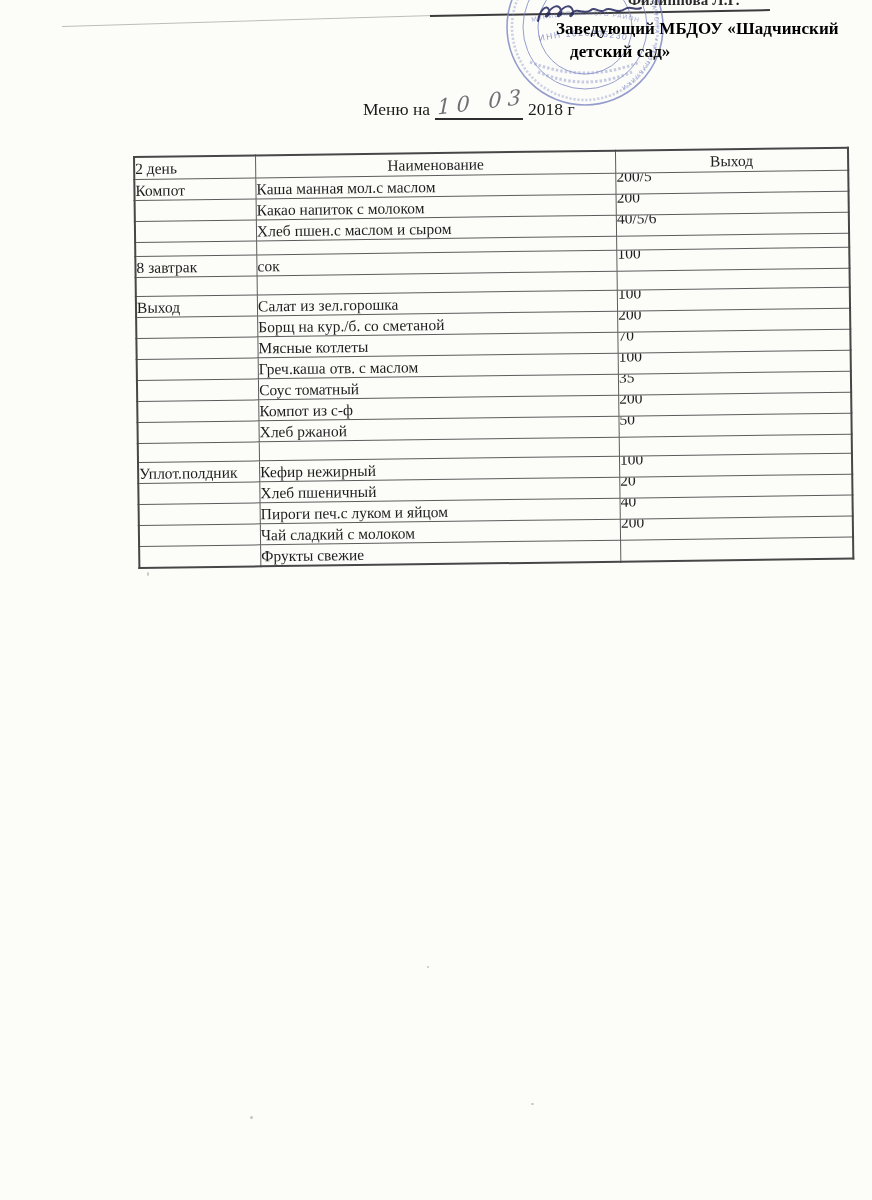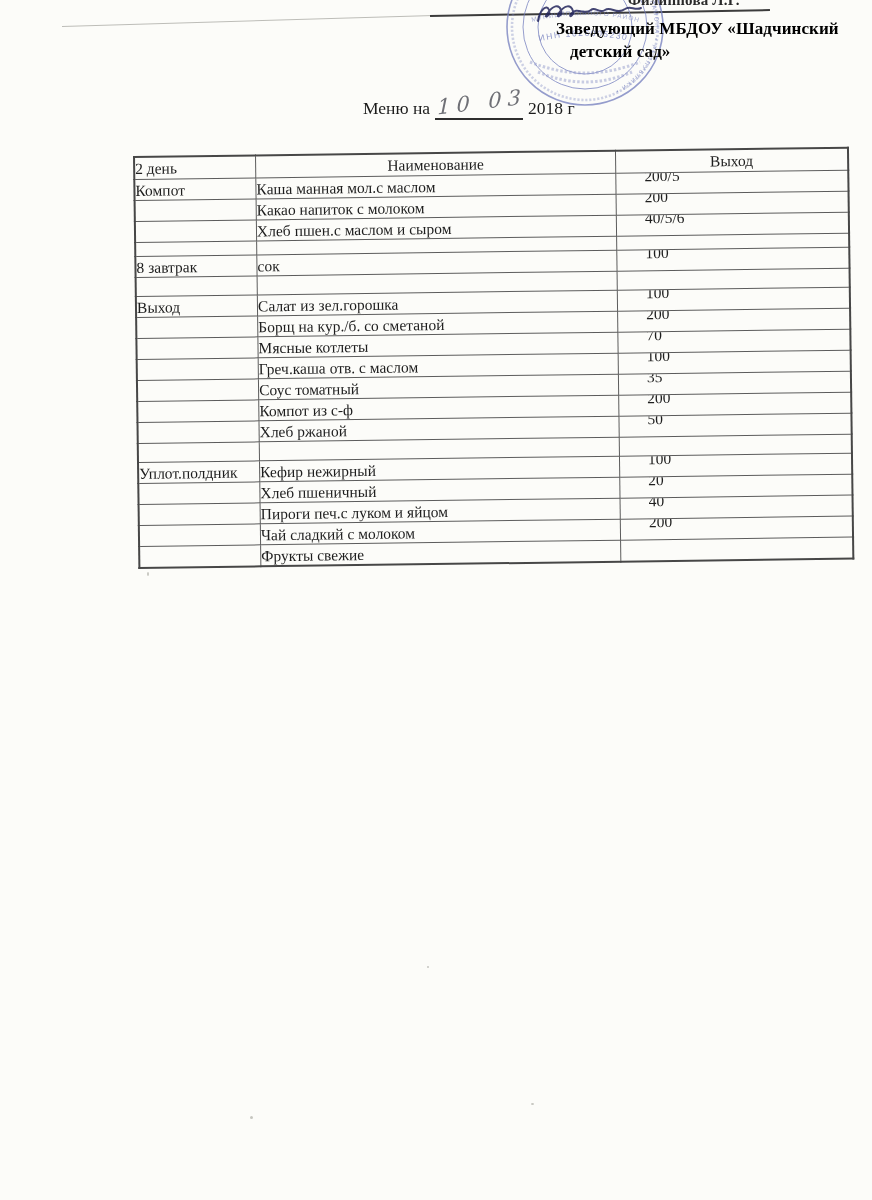--- a/index.html
+++ b/index.html
@@ -15,21 +15,21 @@
     font-weight:bold;letter-spacing:.2px;color:#2a2a2a;}
   .approver-title{position:absolute;font-size:17px;color:#000000;font-weight:bold;letter-spacing:.1px;}
   .approver-title.l1{left:556px;top:19px;}
   .approver-title.l2{left:570px;top:42px;font-family:Liberation Serif, serif;}
 
   .signature-svg{position:absolute;left:535px;top:1px;}
   .stamp-svg{position:absolute;left:492px;top:-66px;opacity:.85;filter:blur(.4px);}
 
   
   .menu-title{position:absolute;left:363px;top:98px;font-size:17.5px;color:#1b1b1b;
-    display:flex;align-items:flex-start;white-space:pre;}
+    display:flex;align-items:center;white-space:pre;}
   .date-blank{display:inline-block;width:88px;border-bottom:2px solid #2e2e2e;margin:0 5px;
     position:relative;height:20px;}
   .handwritten-date{position:absolute;left:2px;top:-8px;font-size:21px;font-style:italic;
     color:#6f7076;transform:rotate(-7deg) skewX(-8deg);letter-spacing:6px;white-space:pre;
     font-family:"DejaVu Serif",serif;}
 
   
   .table-wrap{position:absolute;left:133px;top:156px;transform:rotate(-0.75deg);transform-origin:0 0;}
   table.menu{border-collapse:collapse;table-layout:fixed;width:710px;
     font-size:15.5px;color:#1e1e1e;}
@@ -38,21 +38,21 @@
   table.menu{border:2px solid #474747;}
   table.menu tr.header th{height:21px;vertical-align:middle;}
   th.col-meal{width:120px;text-align:left;padding-left:6px;}
   th.col-dish{width:359px;text-align:center;}
   th.col-output{width:231px;text-align:center;}
   td.col-meal{padding-left:6px;vertical-align:middle;}
   td.col-dish{padding-left:10px;vertical-align:middle;}
   td.col-output{padding-left:9px;vertical-align:middle;}
   td .cell-text{display:inline-block;}
   td.col-meal .cell-text,td.col-dish .cell-text{position:relative;top:1px;}
-  td.col-output .cell-text{position:relative;top:-7px;padding-left:28px;}
+  td.col-output .cell-text{position:relative;top:-7px;}
   tr.spacer-small td{height:13px;}
   tr.spacer-medium td{height:18px;}
 
   
   .speck{position:absolute;background:#c6c6c0;border-radius:50%;}
 </style>
 </head>
 <body>
 
 <div id="page" style="background: rgb(252, 252, 249);">

